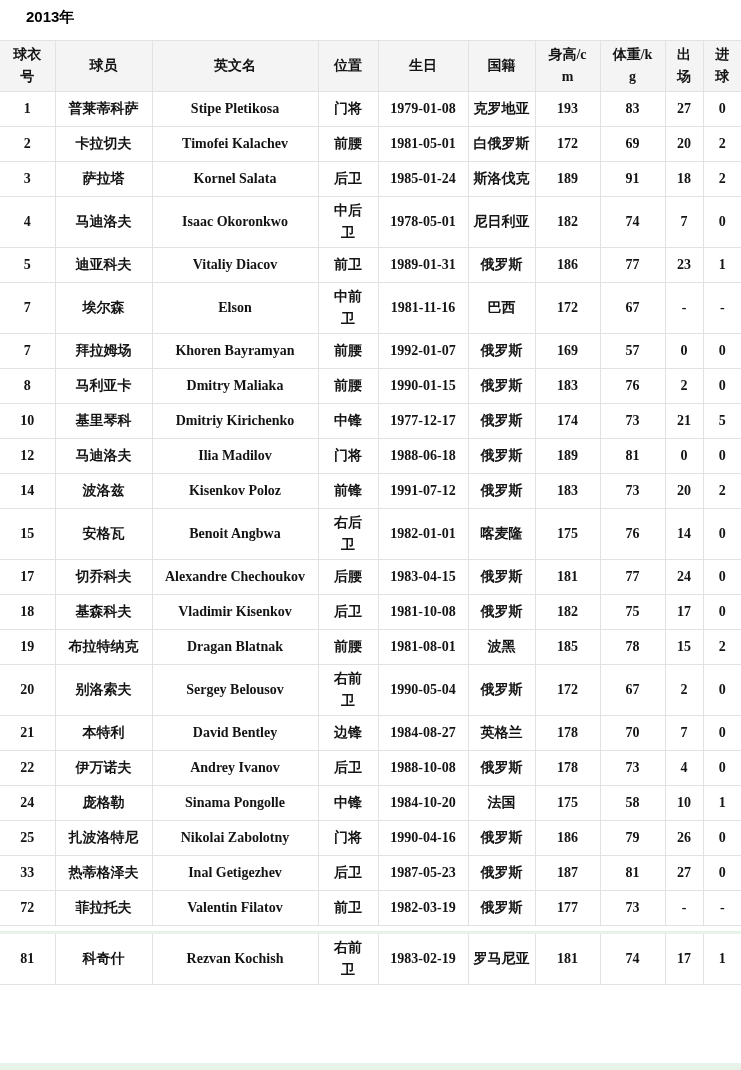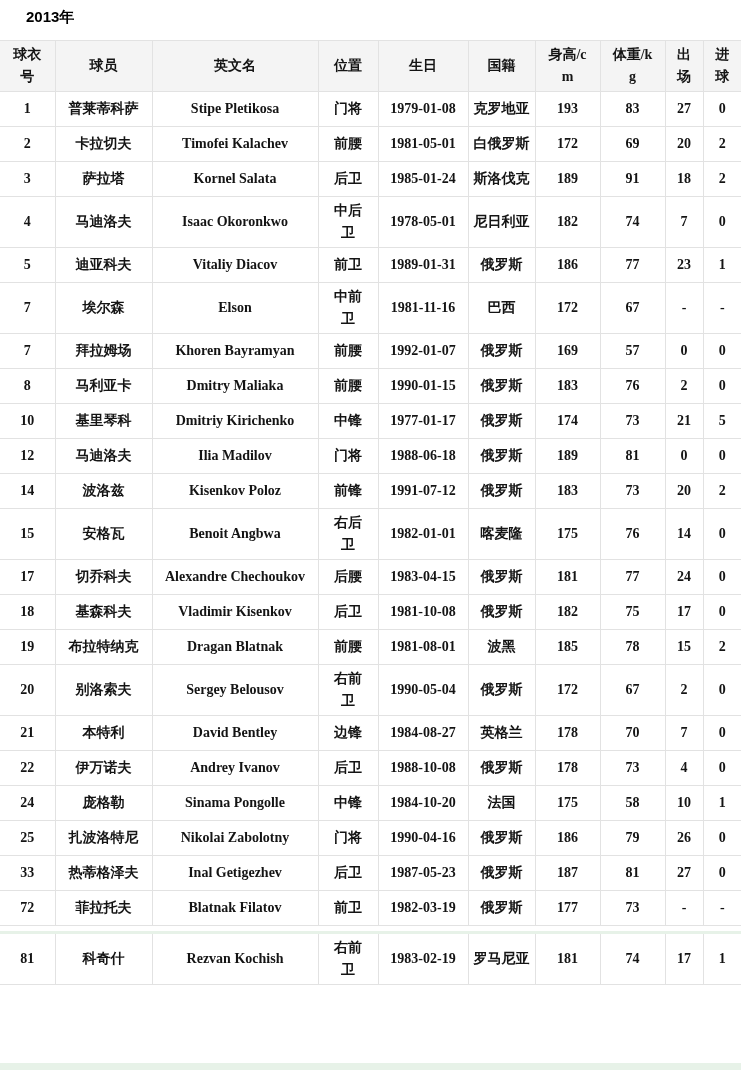--- a/index.html
+++ b/index.html
@@ -175,21 +175,21 @@
           <td>183</td>
           <td>76</td>
           <td>2</td>
           <td>0</td>
         </tr>
         <tr>
           <td>10</td>
           <td>基里琴科</td>
           <td>Dmitriy Kirichenko</td>
           <td>中锋</td>
-          <td>1977-01-17</td>
+          <td>1977-12-17</td>
           <td>俄罗斯</td>
           <td>174</td>
           <td>73</td>
           <td>21</td>
           <td>5</td>
         </tr>
         <tr>
           <td>12</td>
           <td>马迪洛夫</td>
           <td>Ilia Madilov</td>
@@ -331,21 +331,21 @@
           <td>1987-05-23</td>
           <td>俄罗斯</td>
           <td>187</td>
           <td>81</td>
           <td>27</td>
           <td>0</td>
         </tr>
         <tr>
           <td>72</td>
           <td>菲拉托夫</td>
-          <td>Blatnak Filatov</td>
+          <td>Valentin Filatov</td>
           <td>前卫</td>
           <td>1982-03-19</td>
           <td>俄罗斯</td>
           <td>177</td>
           <td>73</td>
           <td>-</td>
           <td>-</td>
         </tr>
       </tbody>
   </table>

